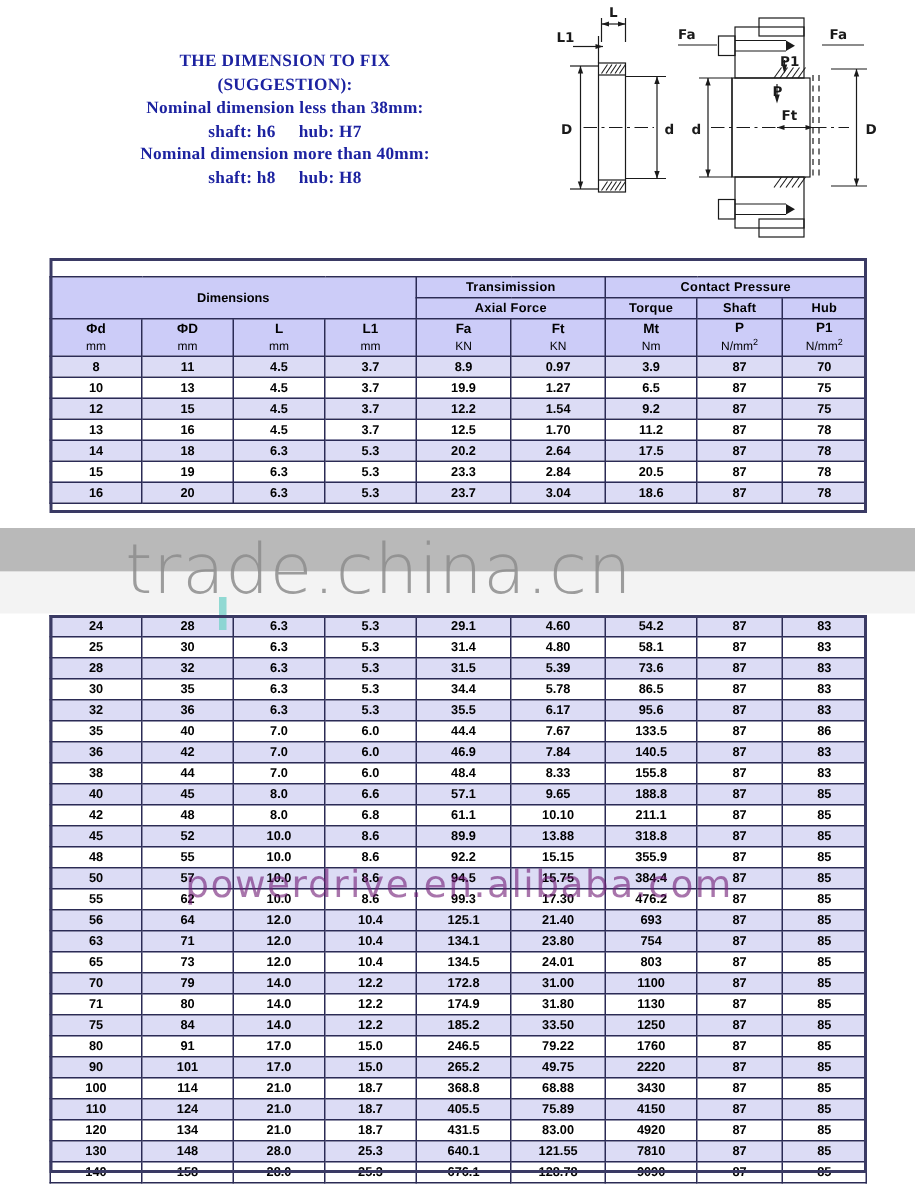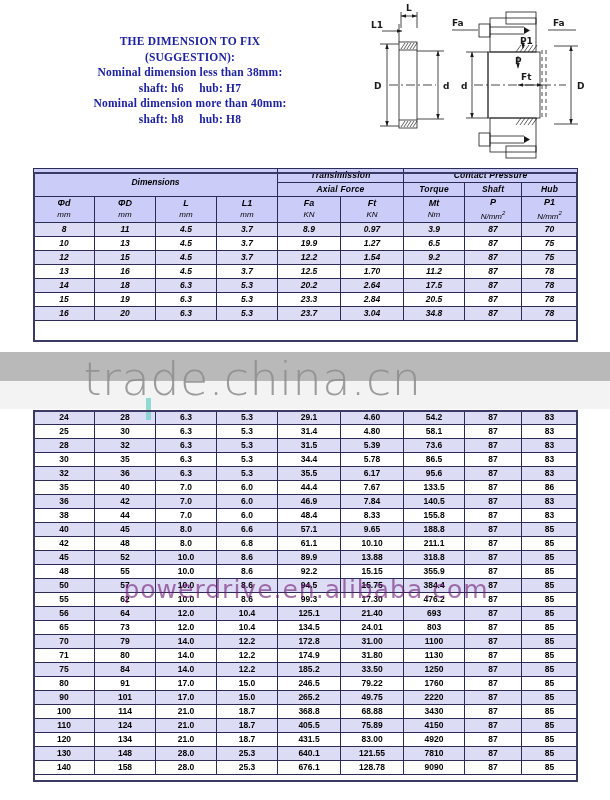--- a/index.html
+++ b/index.html
@@ -277,21 +277,21 @@
       <text x="187" y="22">Fa</text>
       <text x="154" y="40">P1</text>
       <text x="149" y="60">P</text>
       <text x="155" y="76">Ft</text>
       <text x="95" y="85">d</text>
       <text x="211" y="85">D</text>
     </g>
   </svg>
 </div>
 
-<div class="tbl-wrap" style="top:168px;font-style:italic;">
+<div class="tbl-wrap" style="top:184px;">
   <table class="spec">
     <colgroup>
       <col style="width:60px">
         <col style="width:60px">
         <col style="width:60px">
         <col style="width:60px">
       <col style="width:62px">
         <col style="width:62px">
         <col style="width:60px">
         <col style="width:56px">
@@ -415,21 +415,21 @@
           <td>87</td>
           <td>78</td>
         </tr>
         <tr class="r-odd">
           <td>16</td>
           <td>20</td>
           <td>6.3</td>
           <td>5.3</td>
           <td>23.7</td>
           <td>3.04</td>
-          <td>34.8</td>
+          <td>18.6</td>
           <td>87</td>
           <td>78</td>
         </tr>
       </tbody>
   </table>
 </div>
 
 <div class="tbl-wrap" style="top:410px;">
   <table class="spec">
     <colgroup>
@@ -602,20 +602,31 @@
           <td>56</td>
           <td>64</td>
           <td>12.0</td>
           <td>10.4</td>
           <td>125.1</td>
           <td>21.40</td>
           <td>693</td>
           <td>87</td>
           <td>85</td>
         </tr>
+        <tr class="r-odd">
+          <td>63</td>
+          <td>71</td>
+          <td>12.0</td>
+          <td>10.4</td>
+          <td>134.1</td>
+          <td>23.80</td>
+          <td>754</td>
+          <td>87</td>
+          <td>85</td>
+        </tr>
         <tr class="r-even">
           <td>65</td>
           <td>73</td>
           <td>12.0</td>
           <td>10.4</td>
           <td>134.5</td>
           <td>24.01</td>
           <td>803</td>
           <td>87</td>
           <td>85</td>

